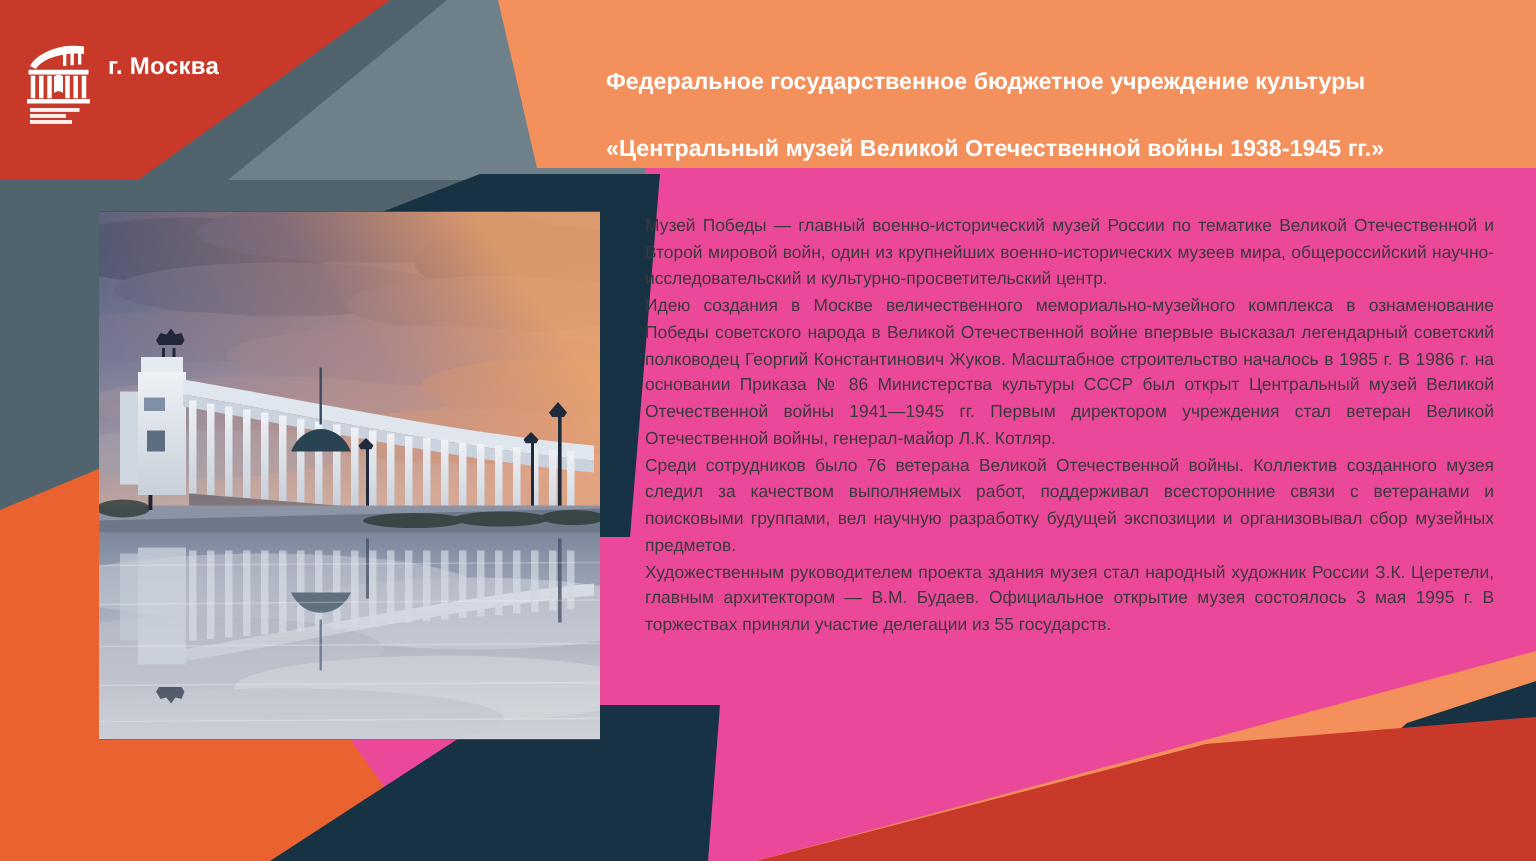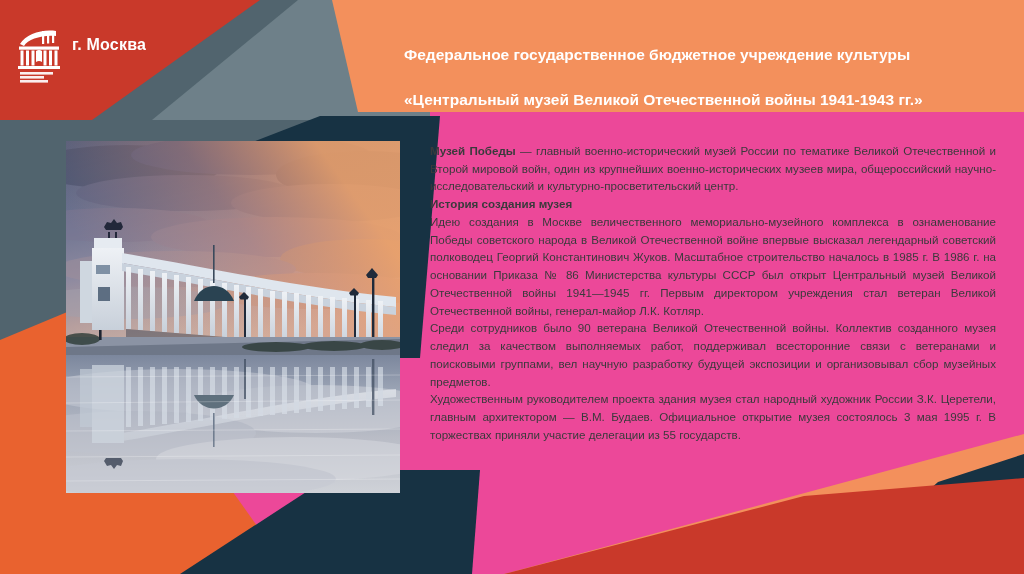--- a/index.html
+++ b/index.html
@@ -111,21 +111,21 @@
   }
   #photo-frame svg{display:block;width:334px;height:352px;}
 
   
   #body-col{
     position:absolute;left:430px;top:142px;width:566px;
     color:#3a3a3c;font-size:11.6px;line-height:1.53;
     text-align:justify;
   }
   #body-col p{margin:0;}
-  #body-col .lead-term{font-weight:bold;}
+  #body-col .lead-term{font-weight:normal;}
   #body-col .subhead{font-weight:bold;margin:0;}
 </style>
 </head>
 <body>
 
 <div id="slide">
 
   <div class="shape sh-slate"></div>
   <div class="shape sh-red-top"></div>
   <div class="shape sh-grey-light"></div>
@@ -162,21 +162,21 @@
       <rect x="4" y="44" width="33" height="2.6" fill="#ffffff" opacity=".92"></rect>
       <rect x="4" y="48" width="24" height="2.6" fill="#ffffff" opacity=".92"></rect>
       <rect x="4" y="52" width="28" height="2.6" fill="#ffffff" opacity=".92"></rect>
     </svg>
   </div>
 
   <div id="city-label">г. Москва</div>
 
   <div id="header-title">
     <span class="tline">Федеральное государственное бюджетное учреждение культуры</span>
-    <span class="tline">«Центральный музей Великой Отечественной войны 1941-1943 гг.»</span>
+    <span class="tline">«Центральный музей Великой Отечественной войны 1938-1945 гг.»</span>
   </div>
 
   <div id="photo-frame">
     <svg viewBox="0 0 334 352" xmlns="http://www.w3.org/2000/svg" preserveAspectRatio="none">
       <defs>
         <linearGradient id="sky" x1="0" y1="0" x2="0.35" y2="1">
           <stop offset="0%" stop-color="#4c5c7d"></stop>
           <stop offset="30%" stop-color="#68708e"></stop>
           <stop offset="58%" stop-color="#8e8aa0"></stop>
           <stop offset="78%" stop-color="#b79f9e"></stop>
@@ -345,19 +345,18 @@
         <line x1="0" y1="262" x2="334" y2="259"></line>
         <line x1="0" y1="290" x2="334" y2="288"></line>
         <line x1="0" y1="316" x2="334" y2="314"></line>
         <line x1="0" y1="340" x2="334" y2="338"></line>
       </g>
     </svg>
   </div>
 
   <div id="body-col">
     <p><span class="lead-term">Музей Победы</span><span> — главный военно-исторический музей России по тематике Великой Отечественной и Второй мировой войн, один из крупнейших военно-исторических музеев мира, общероссийский научно-исследовательский и культурно-просветительский центр.</span></p>
-    <p class="subhead">История создания музея</p>
     <p>Идею создания в Москве величественного мемориально-музейного комплекса в ознаменование Победы советского народа в Великой Отечественной войне впервые высказал легендарный советский полководец Георгий Константинович Жуков. Масштабное строительство началось в 1985 г. В 1986 г. на основании Приказа № 86 Министерства культуры СССР был открыт Центральный музей Великой Отечественной войны 1941—1945 гг. Первым директором учреждения стал ветеран Великой Отечественной войны, генерал-майор Л.К. Котляр.</p>
-    <p>Среди сотрудников было 90 ветерана Великой Отечественной войны. Коллектив созданного музея следил за качеством выполняемых работ, поддерживал всесторонние связи с ветеранами и поисковыми группами, вел научную разработку будущей экспозиции и организовывал сбор музейных предметов.</p>
+    <p>Среди сотрудников было 76 ветерана Великой Отечественной войны. Коллектив созданного музея следил за качеством выполняемых работ, поддерживал всесторонние связи с ветеранами и поисковыми группами, вел научную разработку будущей экспозиции и организовывал сбор музейных предметов.</p>
     <p>Художественным руководителем проекта здания музея стал народный художник России З.К. Церетели, главным архитектором — В.М. Будаев. Официальное открытие музея состоялось 3 мая 1995 г. В торжествах приняли участие делегации из 55 государств.</p>
   </div>
 
 </div>
 
 </body></html>

